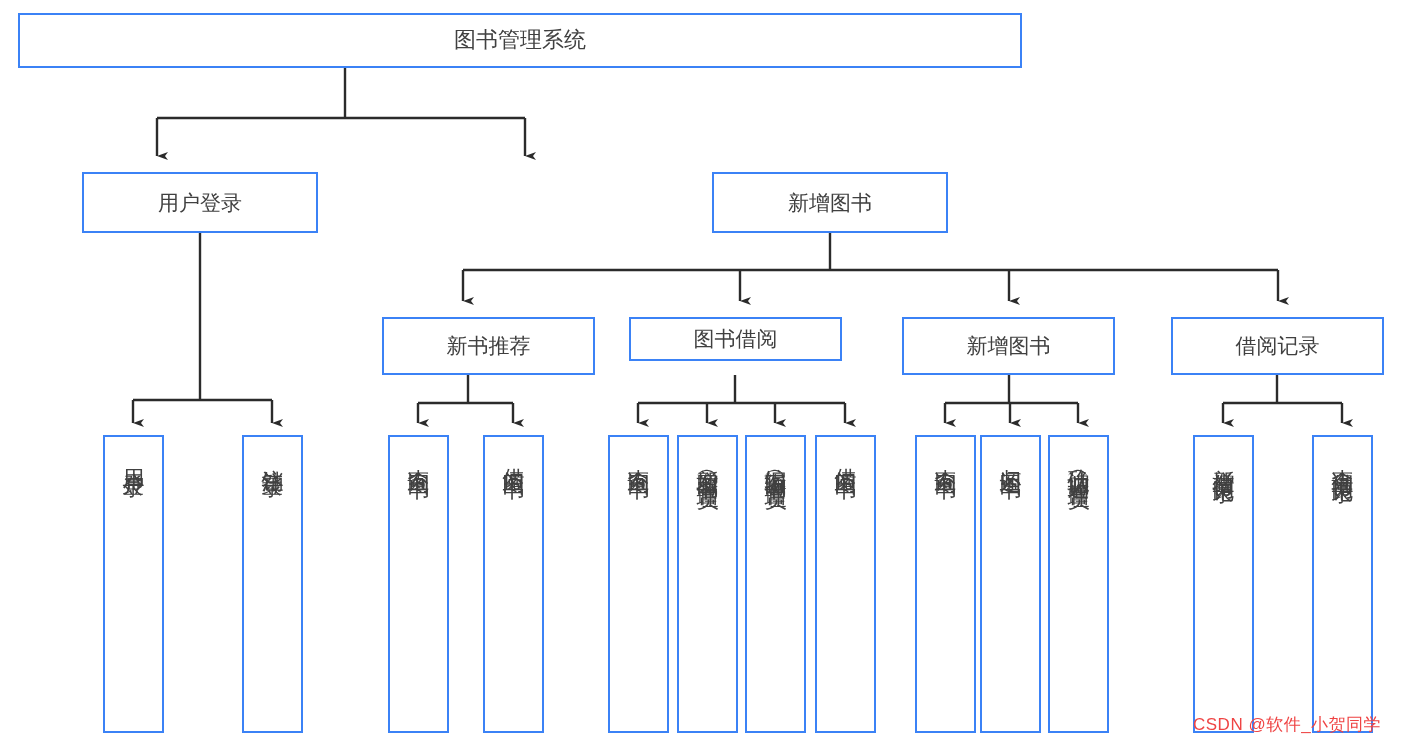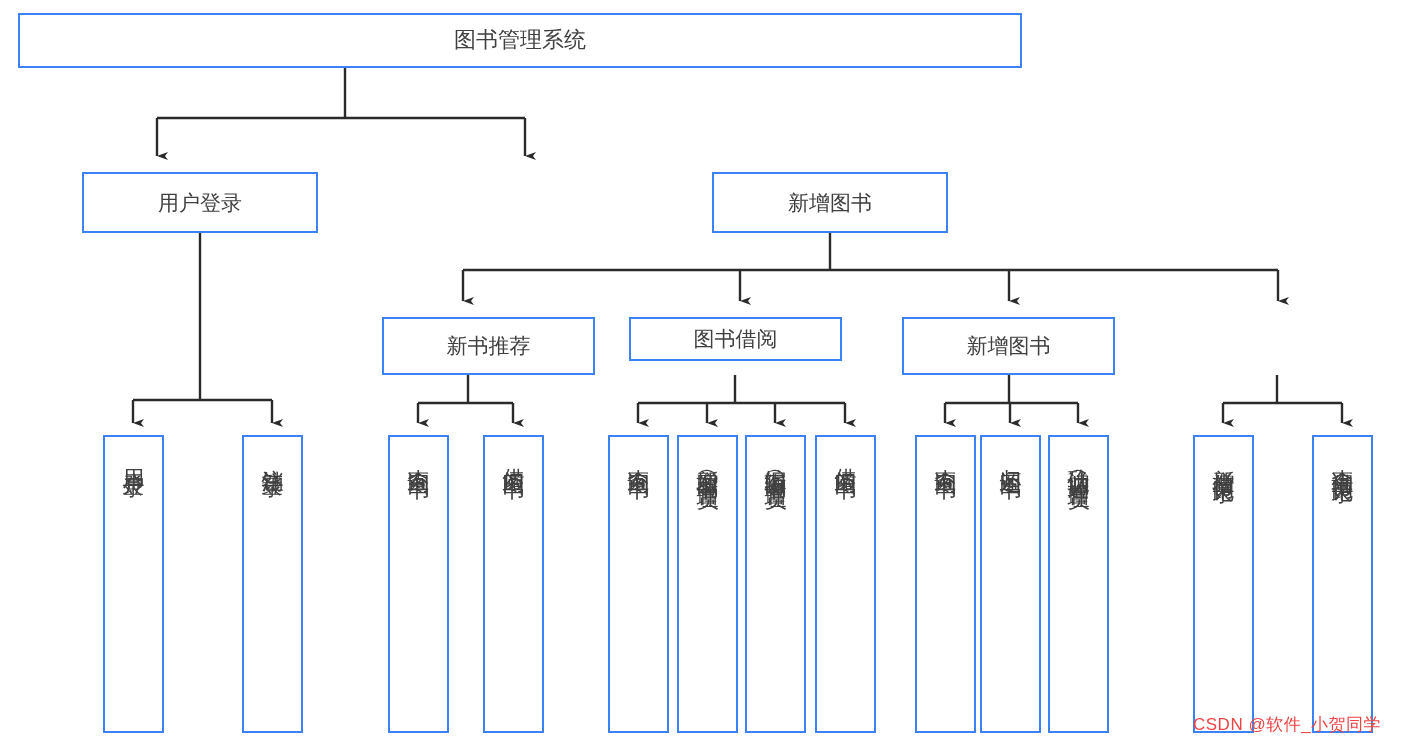--- a/index.html
+++ b/index.html
@@ -138,20 +138,23 @@
 
   <div class="node level3" style="left:382px; top:317px; width:213px; height:58px;">
     <span class="label">新书推荐</span>
   </div>
   <div class="node level3" style="left:629px; top:317px; width:213px; height:44px;">
     <span class="label">图书借阅</span>
   </div>
   <div class="node level3" style="left:902px; top:317px; width:213px; height:58px;">
     <span class="label">新增图书</span>
   </div>
+  <div class="node level3" style="left:1171px; top:317px; width:213px; height:58px;">
+    <span class="label">借阅记录</span>
+  </div>
 
   <div class="node leaf" style="left:103px; top:435px; width:61px; height:298px;">
     <span class="label">用户登录</span>
   </div>
   <div class="node leaf" style="left:242px; top:435px; width:61px; height:298px;">
     <span class="label">注销登录</span>
   </div>
 
   <div class="node leaf" style="left:388px; top:435px; width:61px; height:298px;">
     <span class="label">查询图书</span>

